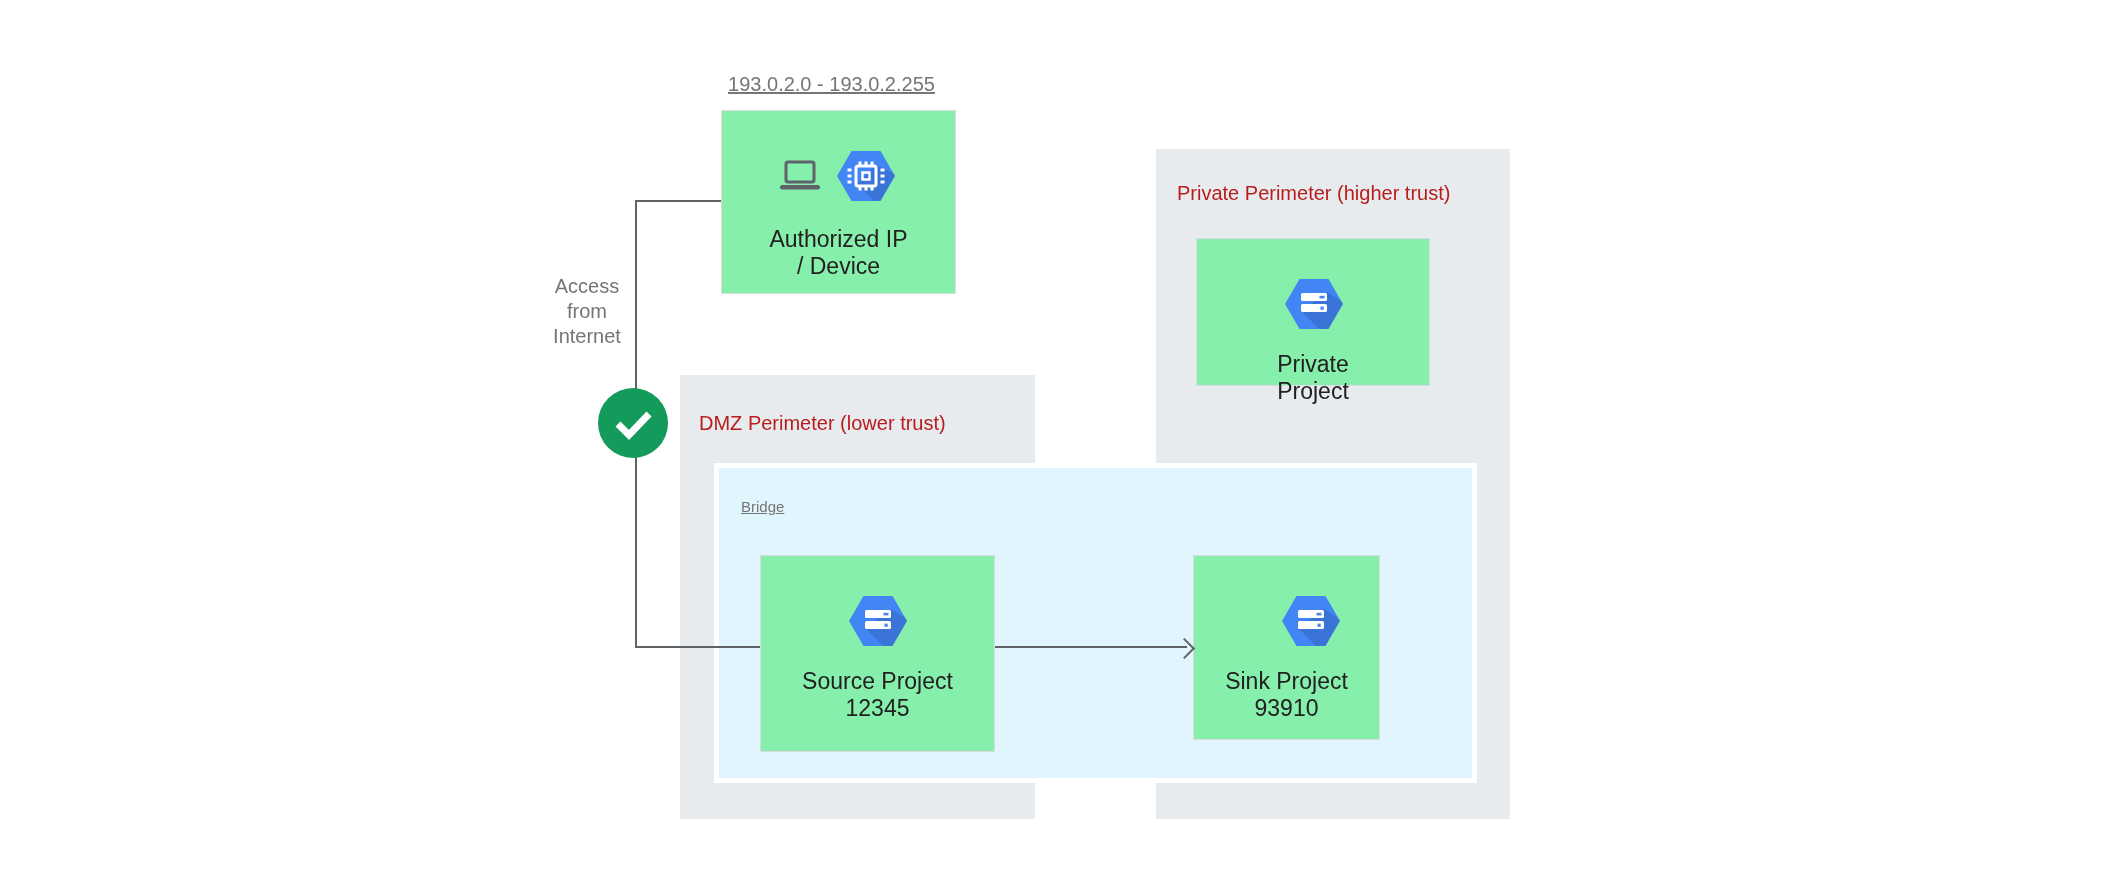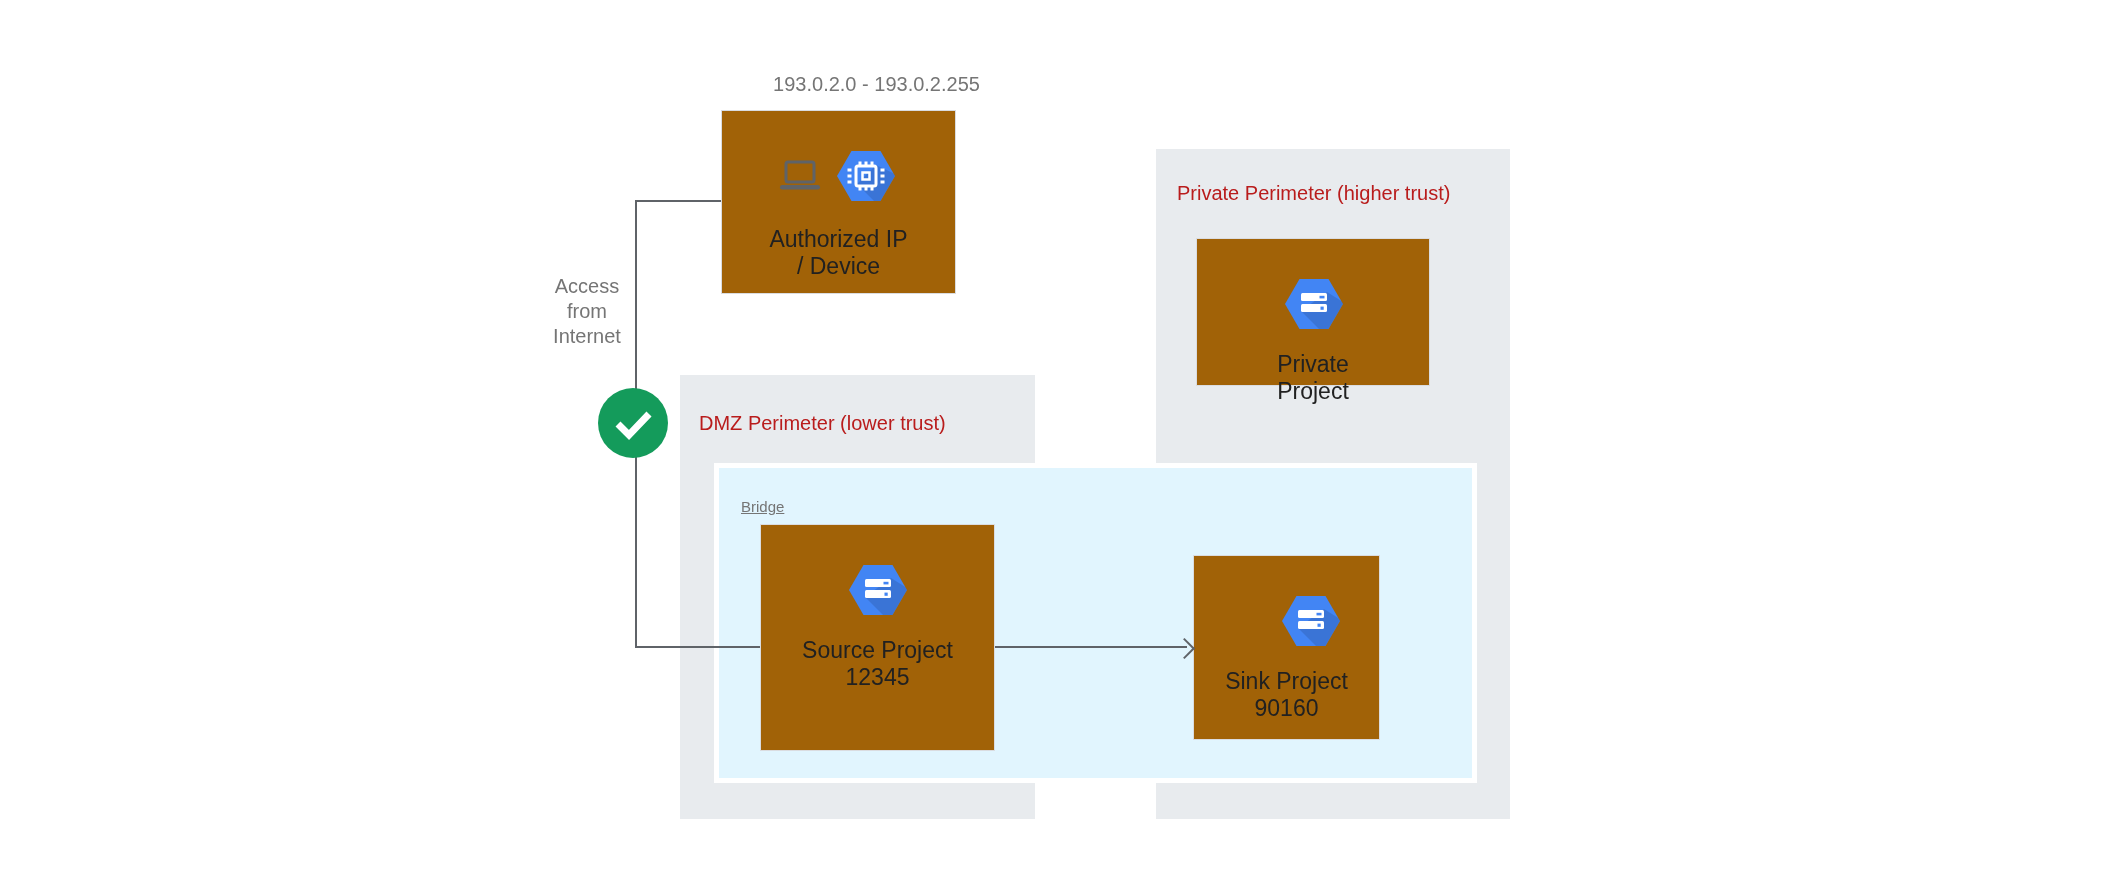--- a/index.html
+++ b/index.html
@@ -5,21 +5,21 @@
   html,body{margin:0;padding:0;background:#ffffff;}
   #canvas{
     position:relative;width:2112px;height:882px;background:#ffffff;overflow:hidden;
     font-family:"Liberation Sans","DejaVu Sans",sans-serif;
   }
   .perimeter{position:absolute;background:#E8EBEE;}
   .perimeter-label{position:absolute;font-size:20px;color:#b91c1c;white-space:nowrap;}
   .bridge{position:absolute;left:714px;top:463px;width:763px;height:320px;
     background:#E1F5FE;border:5px solid #ffffff;box-sizing:border-box;z-index:2;}
   .bridge-label{position:absolute;left:22px;top:30px;font-size:15px;color:#757575;text-decoration:underline;}
-  .node{position:absolute;background:#a16207;border:1.5px solid #DADCE0;box-sizing:border-box;z-index:3;}
+  .node{position:absolute;background:#86efac;border:1.5px solid #DADCE0;box-sizing:border-box;z-index:3;}
   .node-icon{position:absolute;}
   .node-text{position:absolute;left:0;top:112px;width:100%;text-align:center;
     font-size:23px;line-height:27px;color:#212121;}
   .auth-text{top:115px;}
   .free-label{position:absolute;font-size:20px;line-height:25px;color:#757575;text-align:center;}
   .connector{position:absolute;background:#5F6368;z-index:4;}
   .chevron{position:absolute;left:1177px;top:641px;width:13px;height:13px;z-index:4;
     border-top:2px solid #5F6368;border-right:2px solid #5F6368;transform:rotate(45deg);}
   .check-badge{position:absolute;left:598px;top:388px;width:70px;height:70px;z-index:5;}
   svg{display:block;}
@@ -68,21 +68,21 @@
   </div>
 
   <div class="perimeter" style="left:1156px;top:149px;width:354px;height:670px;">
     <div class="perimeter-label" style="left:21px;top:33px;">Private Perimeter (higher trust)</div>
   </div>
 
   <div class="bridge">
     <div class="bridge-label">Bridge</div>
   </div>
 
-  <div class="free-label" style="left:709px;top:72px;width:335px;">193.0.2.0 - 193.0.2.255</div>
+  <div class="free-label" style="left:664px;top:72px;width:335px;text-decoration:underline;">193.0.2.0 - 193.0.2.255</div>
 
   <div class="node" style="left:721px;top:110px;width:235px;height:184px;">
     <span class="node-icon" style="left:56px;top:49px;">
       <svg width="44" height="34" viewBox="0 0 44 34">
         <rect x="8" y="2" width="28" height="20" rx="2" fill="none" stroke="#5F6368" stroke-width="3"></rect>
         <rect x="2" y="25" width="40" height="4.5" rx="2.2" fill="#5F6368"></rect>
       </svg>
     </span>
     <span class="node-icon" style="left:115px;top:40px;">
       <svg width="58" height="50" viewBox="0 0 58 50">
@@ -107,41 +107,41 @@
   <div class="connector" style="left:995px;top:646px;width:192px;height:2px;"></div>
   <div class="chevron"></div>
 
   <div class="check-badge">
     <svg width="70" height="70" viewBox="0 0 70 70">
       <circle cx="35" cy="35" r="35" fill="#149B5B"></circle>
       <polyline points="20,36 31,47 51,26" fill="none" stroke="#ffffff" stroke-width="7" stroke-linecap="butt" stroke-linejoin="miter"></polyline>
     </svg>
   </div>
 
-  <div class="node" style="left:760px;top:524px;width:235px;height:227px;">
+  <div class="node" style="left:760px;top:555px;width:235px;height:197px;">
     <span class="node-icon" style="left:88px;top:40px;">
       <svg width="58" height="50" viewBox="0 0 58 50">
           <use href="#hex-project"></use>
         </svg>
     </span>
     <div class="node-text">
       <div>Source Project</div>
       <div>12345</div>
     </div>
   </div>
 
   <div class="node" style="left:1193px;top:555px;width:187px;height:185px;">
     <span class="node-icon" style="left:88px;top:40px;">
       <svg width="58" height="50" viewBox="0 0 58 50">
           <use href="#hex-project"></use>
         </svg>
     </span>
     <div class="node-text">
       <div>Sink Project</div>
-      <div>90160</div>
+      <div>93910</div>
     </div>
   </div>
 
   <div class="node" style="left:1196px;top:238px;width:234px;height:148px;">
     <span class="node-icon" style="left:88px;top:40px;">
       <svg width="58" height="50" viewBox="0 0 58 50">
           <use href="#hex-project"></use>
         </svg>
     </span>
     <div class="node-text">

